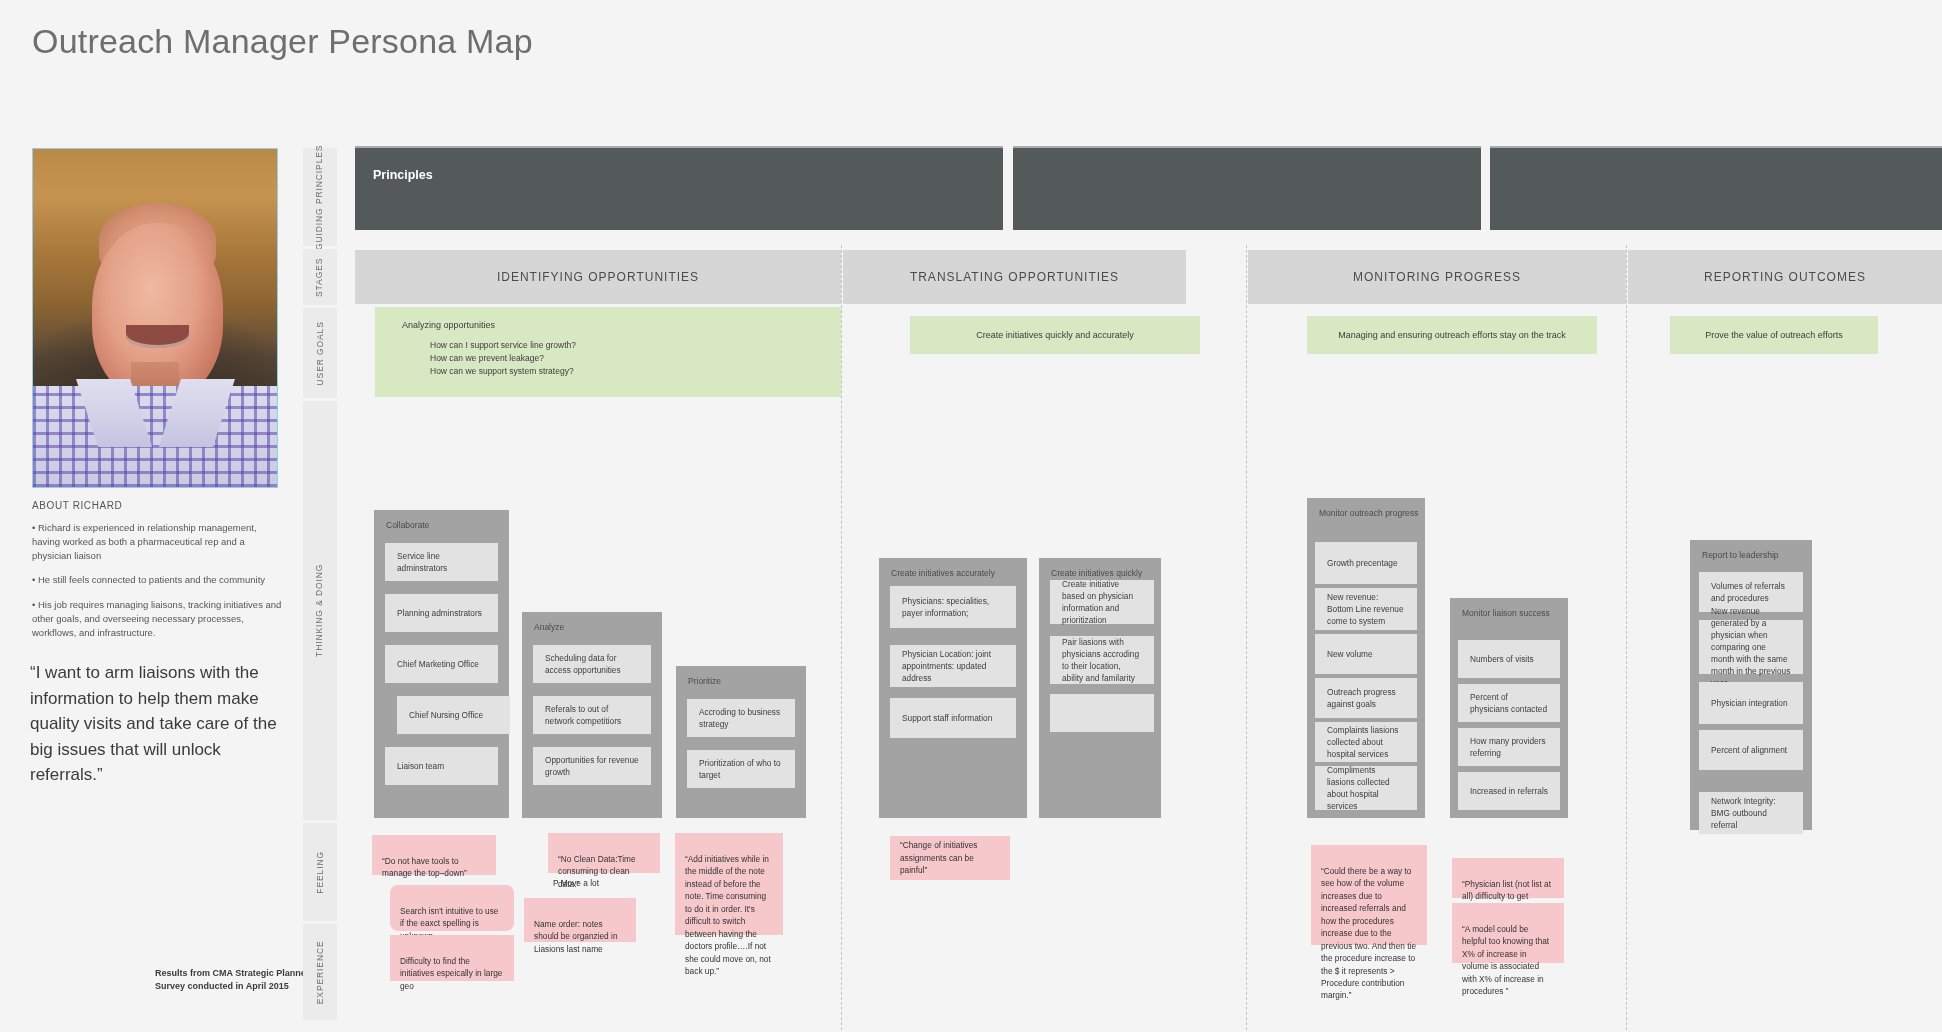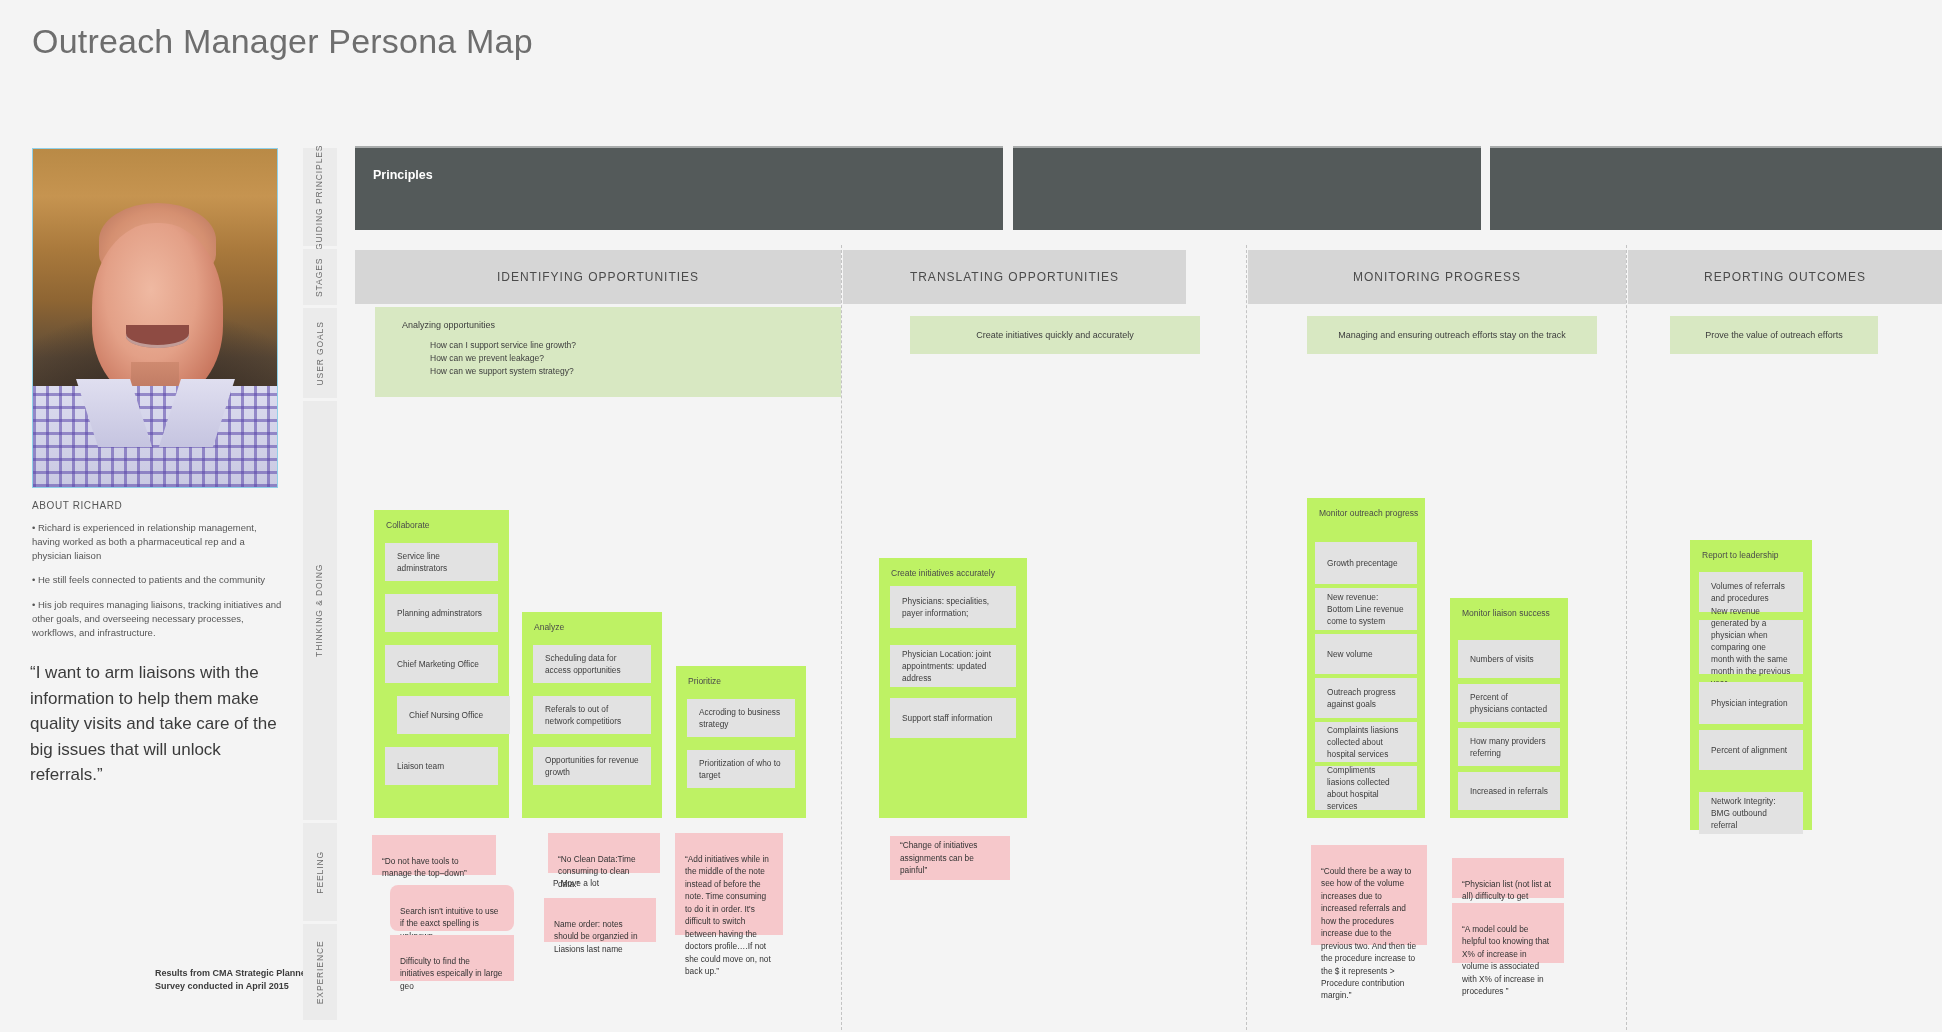--- a/index.html
+++ b/index.html
@@ -198,21 +198,21 @@
   .goal-card.centered {
     display: flex; align-items: center; justify-content: center;
   }
   .goal-card.centered .title {
     position: static;
     text-align: center;
   }
 
   .group-box {
     position: absolute;
-    background: #bef264;
+    background: #a3a3a3;
   }
   .group-box > .group-title {
     position: absolute;
     left: 12px; top: 10px;
     font-size: 8.5px;
     color: #4a4a4a;
   }
   .chip {
     position: absolute;
     background: #e2e2e2;
@@ -351,20 +351,26 @@
     <div class="chip" style="left:11px;top:84px;width:108px;height:38px;">Prioritization of who to target</div>
   </div>
 
   <div class="group-box" style="left:879px;top:558px;width:148px;height:260px;">
     <div class="group-title">Create initiatives accurately</div>
     <div class="chip" style="left:11px;top:28px;width:126px;height:42px;">Physicians: specialities, payer information;</div>
     <div class="chip" style="left:11px;top:87px;width:126px;height:42px;">Physician Location: joint appointments: updated address</div>
     <div class="chip" style="left:11px;top:140px;width:126px;height:40px;">Support staff information</div>
   </div>
 
+  <div class="group-box" style="left:1039px;top:558px;width:122px;height:260px;">
+    <div class="group-title">Create initiatives quickly</div>
+    <div class="chip" style="left:11px;top:22px;width:104px;height:44px;">Create initiative based on physician information and prioritization</div>
+    <div class="chip" style="left:11px;top:78px;width:104px;height:48px;">Pair liasions with physicians accroding to their location, ability and familarity</div>
+    <div class="chip" style="left:11px;top:136px;width:104px;height:38px;"></div>
+  </div>
 
   <div class="group-box" style="left:1307px;top:498px;width:118px;height:320px;">
     <div class="group-title">Monitor outreach progress</div>
     <div class="chip" style="left:8px;top:44px;width:102px;height:42px;">Growth precentage</div>
     <div class="chip" style="left:8px;top:90px;width:102px;height:42px;">New revenue: Bottom Line revenue come to system</div>
     <div class="chip" style="left:8px;top:136px;width:102px;height:40px;">New volume</div>
     <div class="chip" style="left:8px;top:180px;width:102px;height:40px;">Outreach progress against goals</div>
     <div class="chip" style="left:8px;top:224px;width:102px;height:40px;">Complaints liasions collected about hospital services</div>
     <div class="chip" style="left:8px;top:268px;width:102px;height:44px;">Compliments liasions collected about hospital services</div>
   </div>
@@ -385,21 +391,21 @@
     <div class="chip" style="left:9px;top:190px;width:104px;height:40px;">Percent of alignment</div>
     <div class="chip" style="left:9px;top:252px;width:104px;height:42px;">Network Integrity: BMG outbound referral</div>
   </div>
 
   <div class="pain" style="left:372px;top:835px;width:124px;height:36px;">“Do not have tools to manage the top–down”</div>
   <div class="pain" style="left:390px;top:885px;width:124px;height:46px;border-radius:8px;">Search isn't intuitive to use if the eaxct spelling is unknown</div>
   <div class="pain" style="left:390px;top:935px;width:124px;height:46px;">Difficulty to find the initiatives espeically in large geo</div>
 
   <div class="pain" style="left:548px;top:833px;width:112px;height:34px;">“No Clean Data:Time consuming to clean data.”</div>
   <div class="plain-note" style="left:553px;top:878px;">P Move  a lot</div>
-  <div class="pain" style="left:544px;top:898px;width:112px;height:44px;">Name order: notes should be organzied in Liasions last name</div>
+  <div class="pain" style="left:524px;top:898px;width:112px;height:44px;">Name order: notes should be organzied in Liasions last name</div>
 
   <div class="pain" style="left:675px;top:833px;width:108px;height:102px;">“Add initiatives while in the middle of the note instead of before the note. Time consuming to do it in order. It's difficult to switch between having the doctors profile….If not she could move on, not back up.”</div>
 
   <div class="pain mid" style="left:890px;top:836px;width:120px;height:44px;">“Change of initiatives assignments can be painful”</div>
 
   <div class="pain" style="left:1311px;top:845px;width:116px;height:100px;">“Could there be a way to see how of the volume increases due to increased referrals and how the procedures increase due to the previous two. And then tie the procedure increase to the $ it represents &gt; Procedure contribution margin.”</div>
   <div class="pain" style="left:1452px;top:858px;width:112px;height:34px;">“Physician list (not list at all) difficulty to get credit.”</div>
   <div class="pain" style="left:1452px;top:903px;width:112px;height:60px;">“A model could be helpful too knowing that X% of increase in volume is associated with X% of increase in procedures ”</div>
 
 </div>

